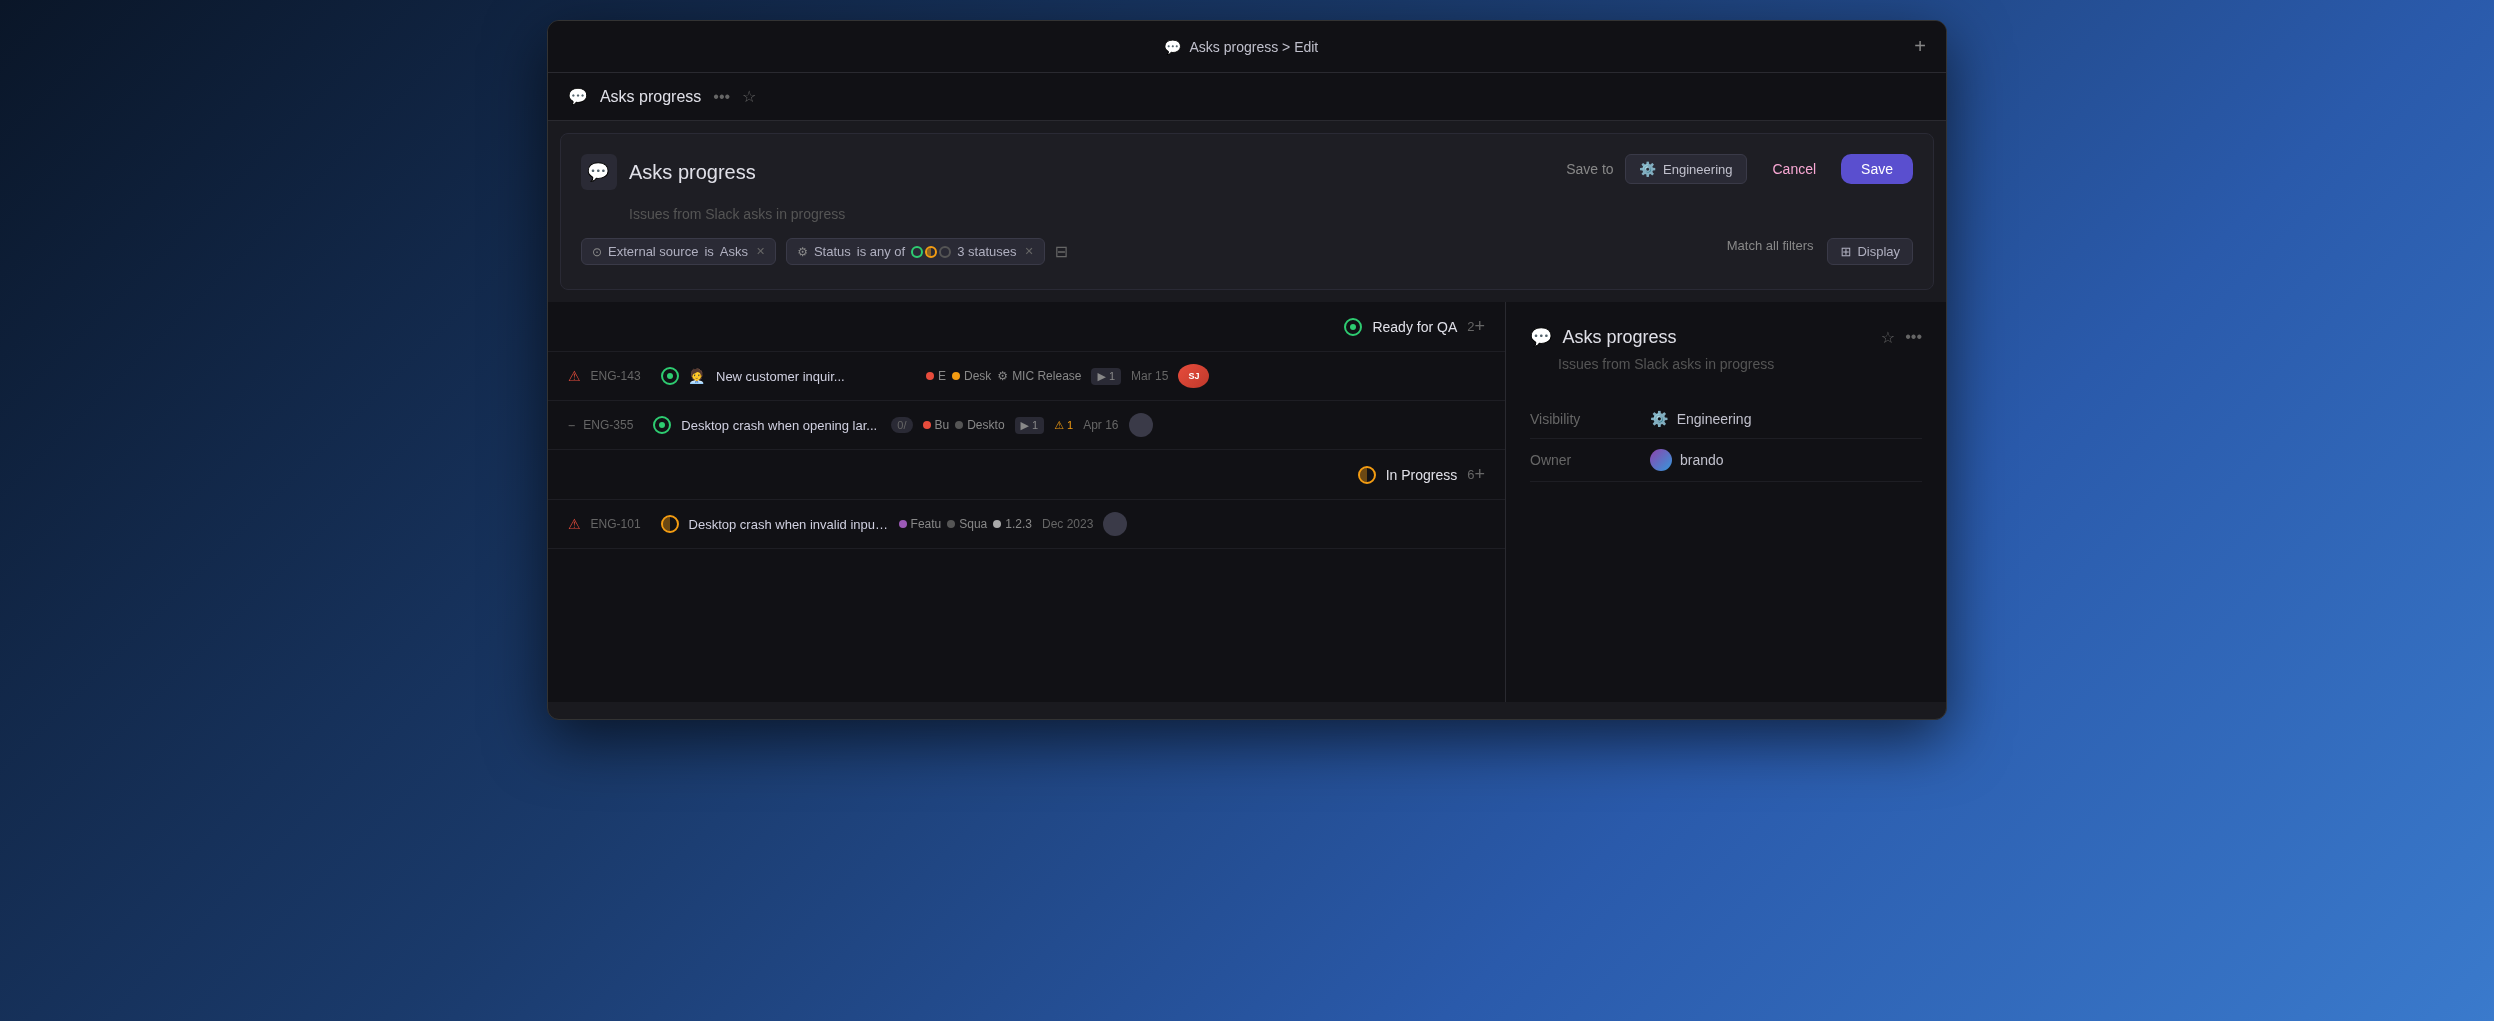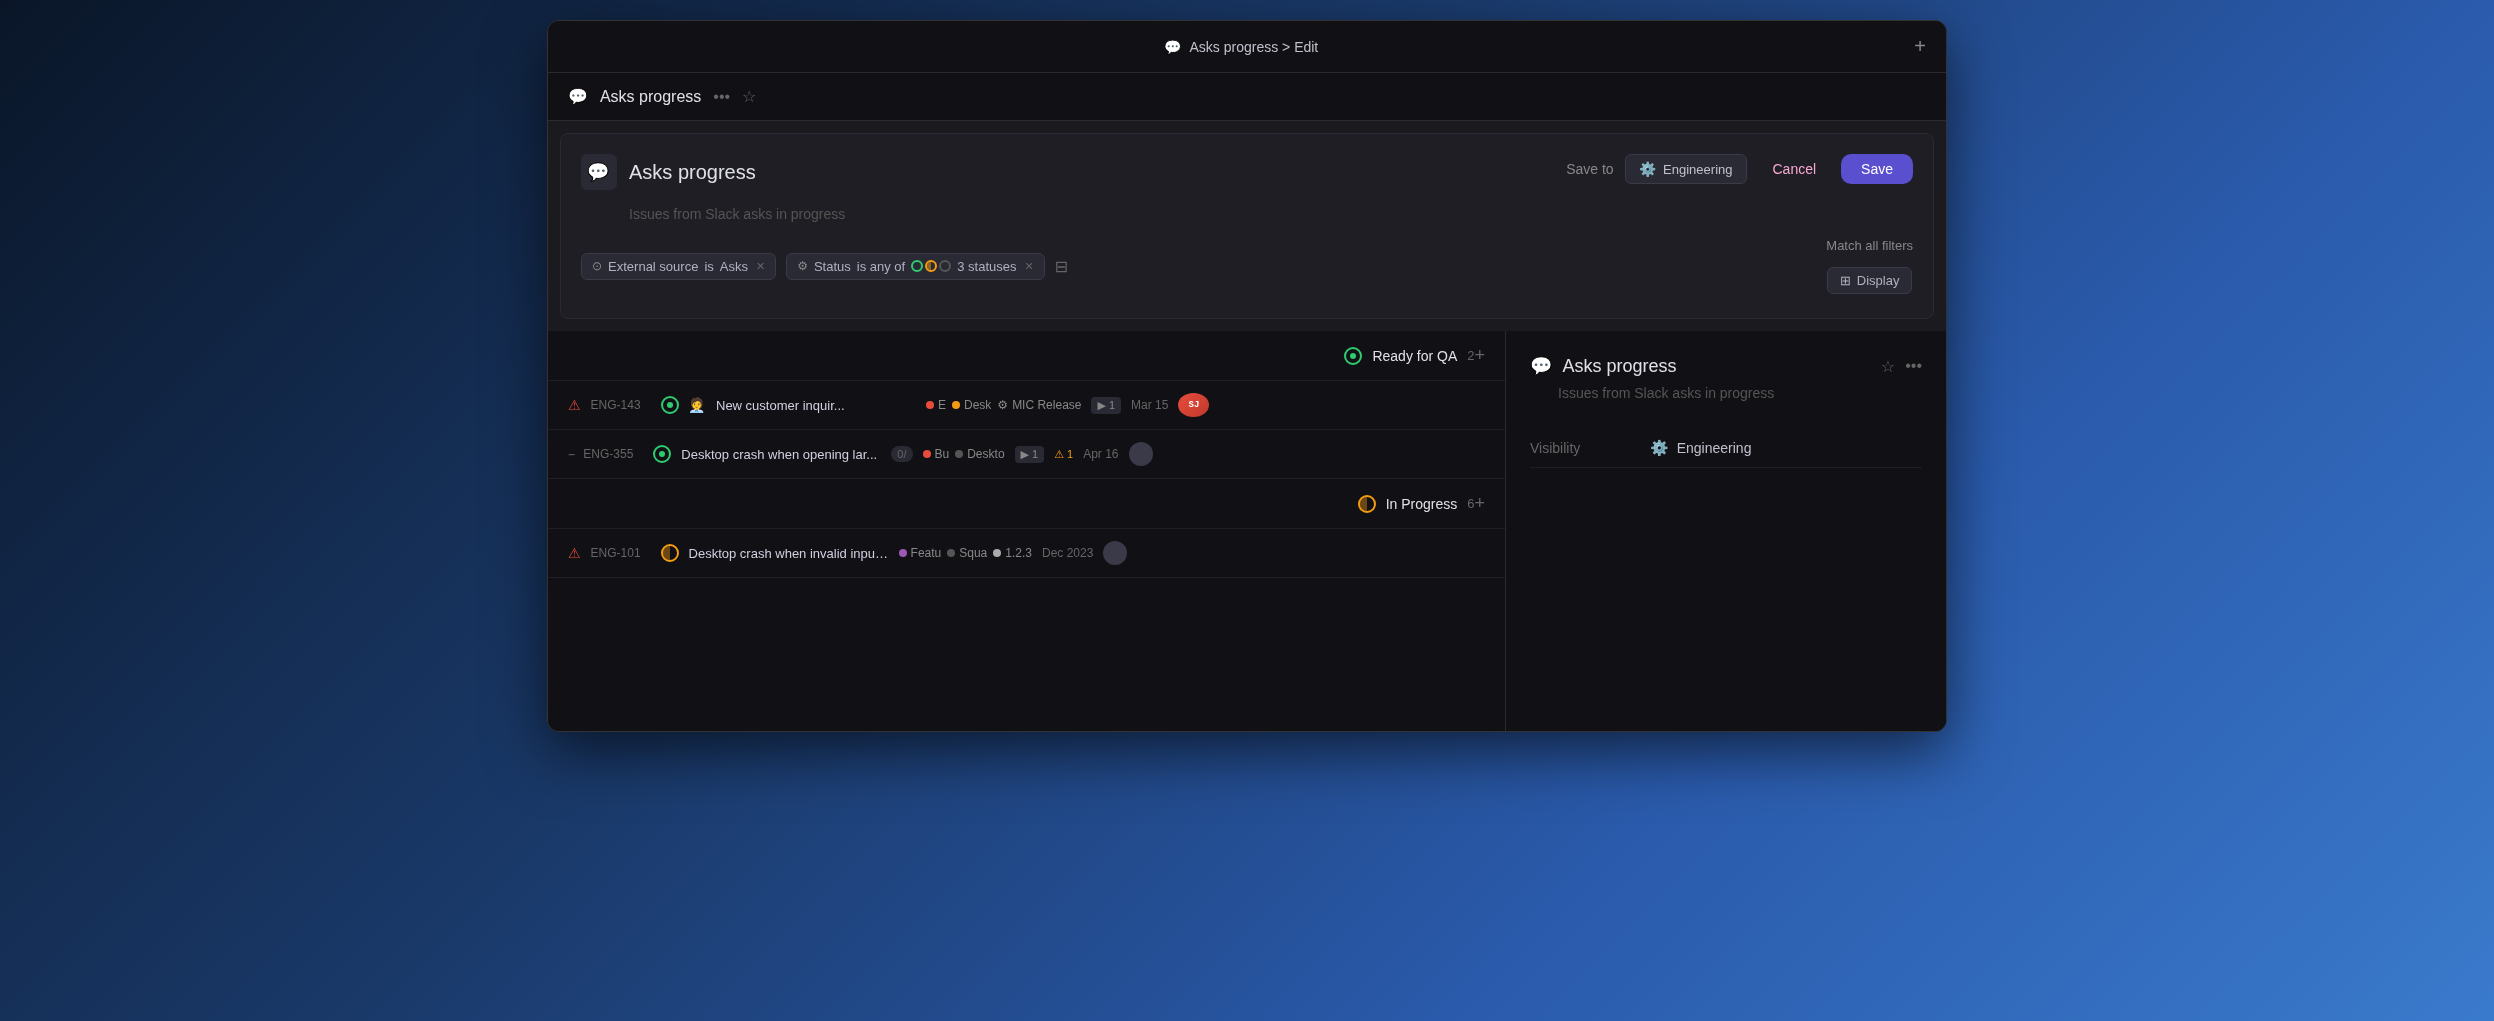--- a/index.html
+++ b/index.html
@@ -180,23 +180,21 @@
     }
     .filter-chip .filter-x {
       color: #666;
       font-size: 11px;
       margin-left: 2px;
       cursor: pointer;
     }
     .filters-right {
       margin-left: auto;
       display: flex;
-      align-items: center;
       gap: 14px;
-      flex-direction: column;
     }
     .match-all {
       color: #888;
       font-size: 13px;
       cursor: pointer;
     }
     .display-btn {
       display: flex;
       align-items: center;
       gap: 6px;
@@ -380,21 +378,20 @@
       height: 24px;
       border-radius: 50%;
       background: linear-gradient(135deg, #e74c3c, #c0392b);
       display: flex;
       align-items: center;
       justify-content: center;
       font-size: 9px;
       color: #fff;
       font-weight: bold;
       flex-shrink: 0;
-      font-family: Liberation Mono, monospace;
     }
     .avatar-gray {
       width: 24px;
       height: 24px;
       border-radius: 50%;
       background: #3a3a48;
       flex-shrink: 0;
     }
     
     .gear-tag {
@@ -711,15 +708,22 @@
       <div class="panel-description">Issues from Slack asks in progress</div>
 
       <div class="panel-field">
         <span class="panel-field-label">Visibility</span>
         <div class="panel-field-value">
           <span class="engineering-gear">⚙️</span>
           <span>Engineering</span>
         </div>
       </div>
 
+      <div class="panel-field">
+        <span class="panel-field-label">Owner</span>
+        <div class="panel-field-value">
+          <div class="avatar-brando"></div>
+          <span>brando</span>
+        </div>
+      </div>
     </div>
   </div>
 </div>
 
 </body></html>

